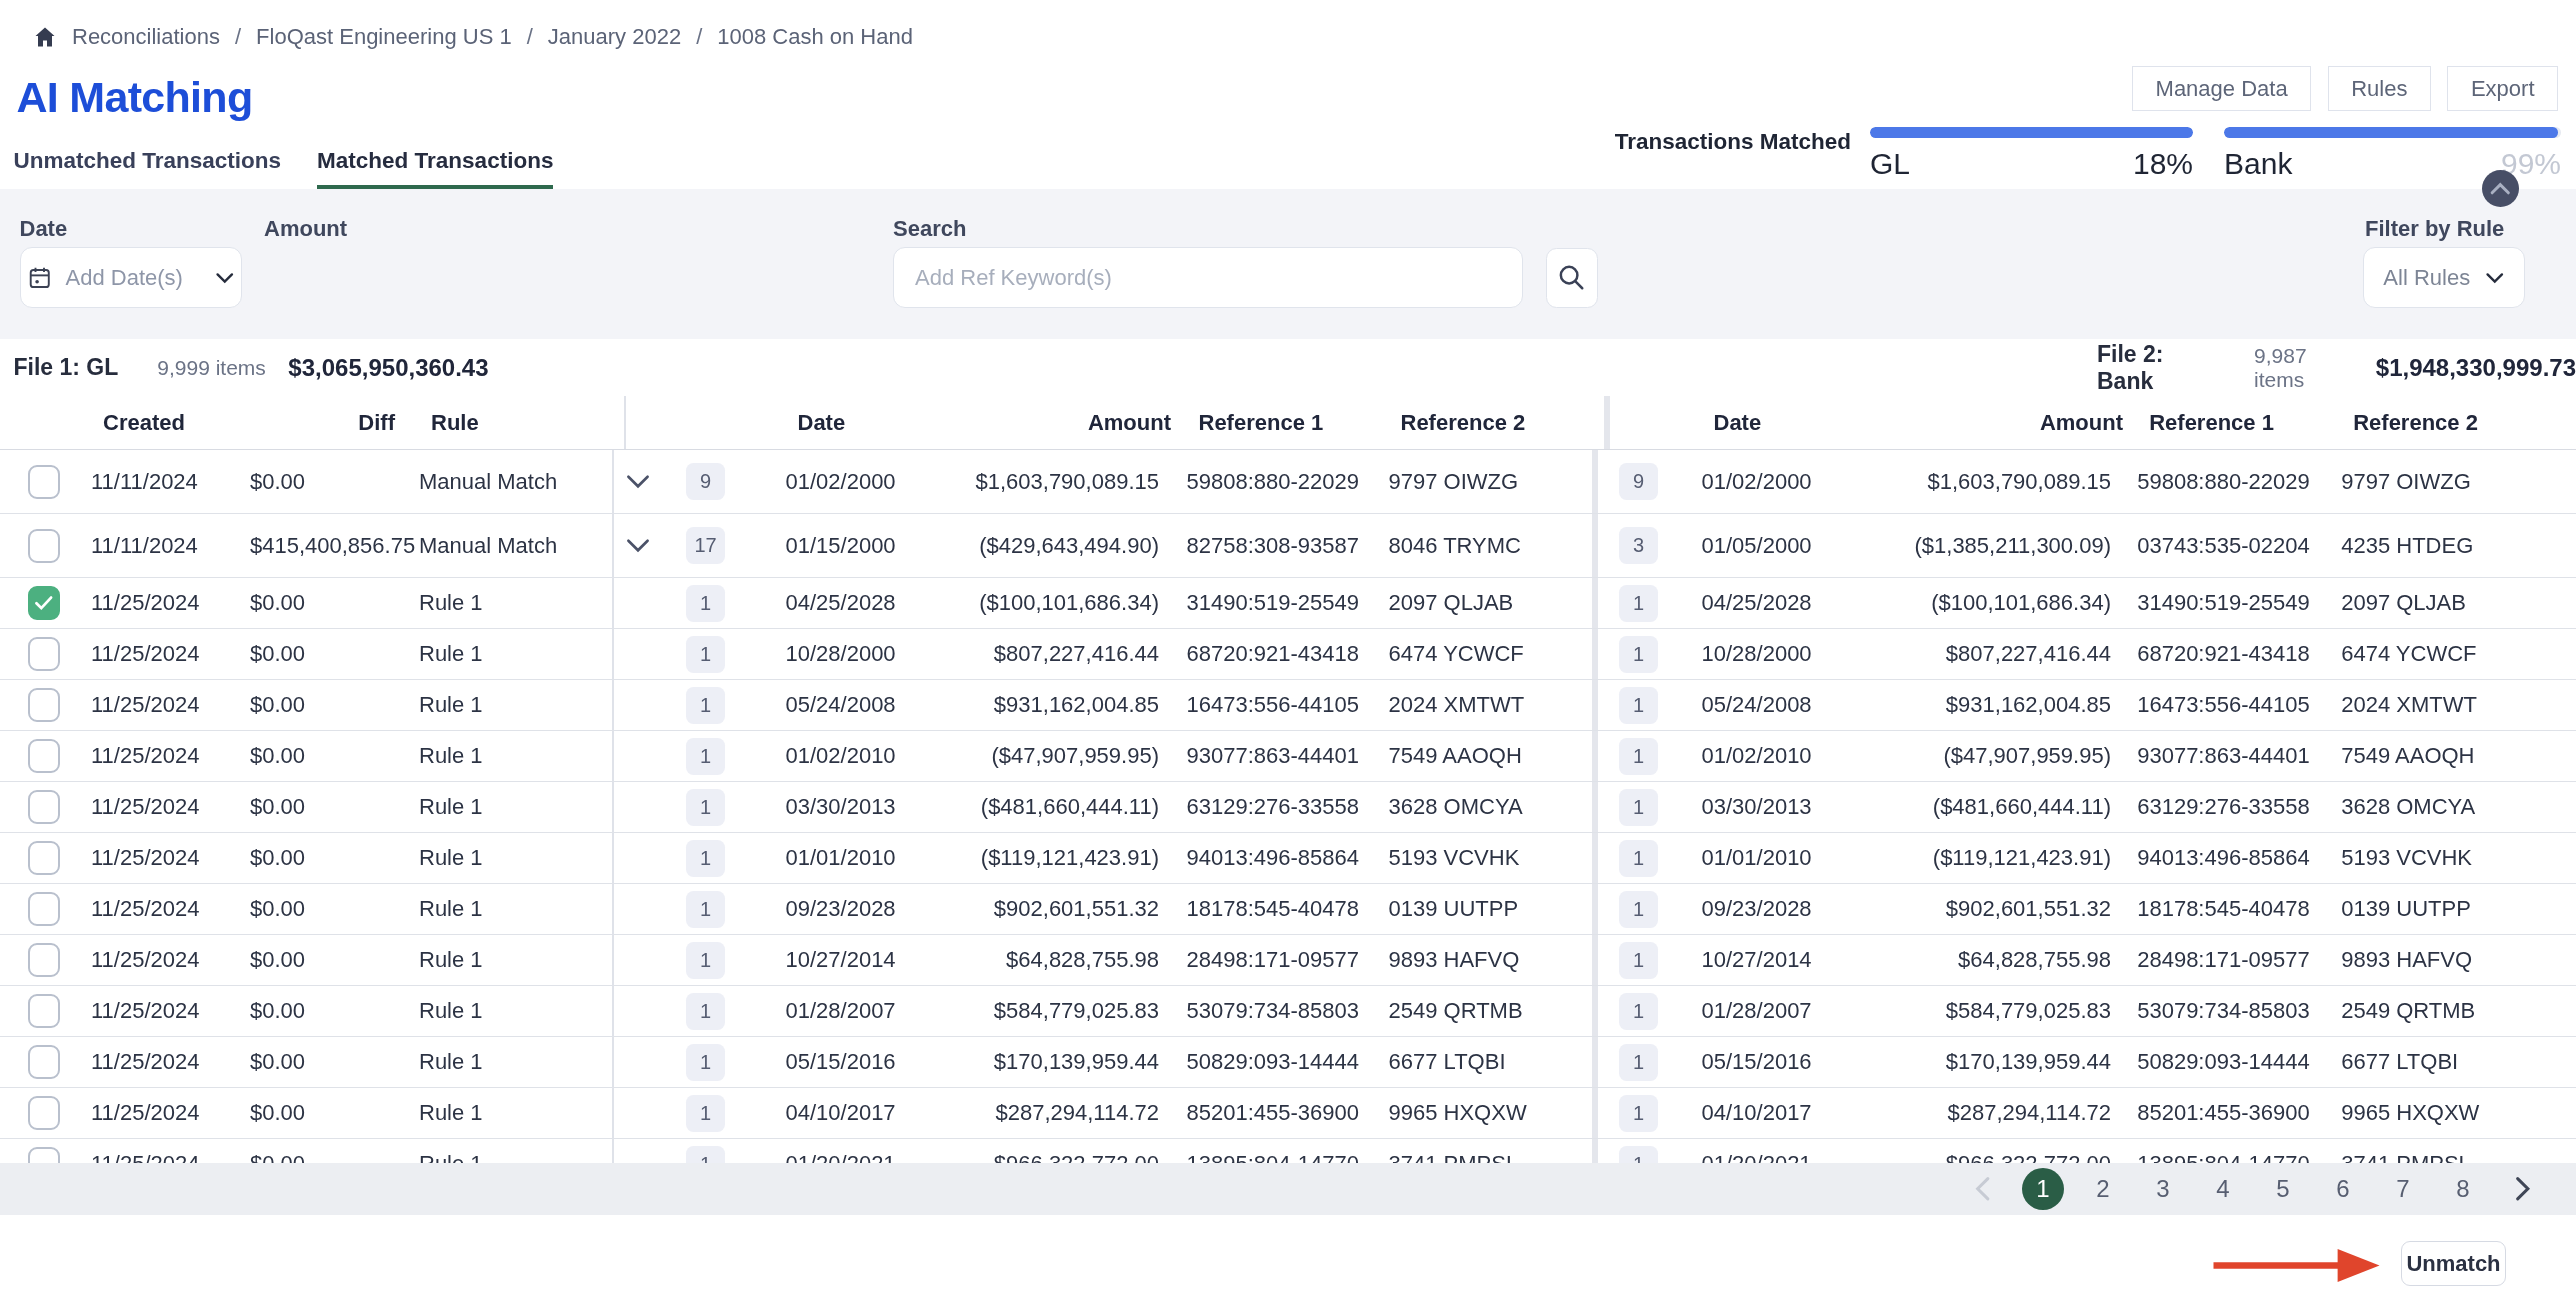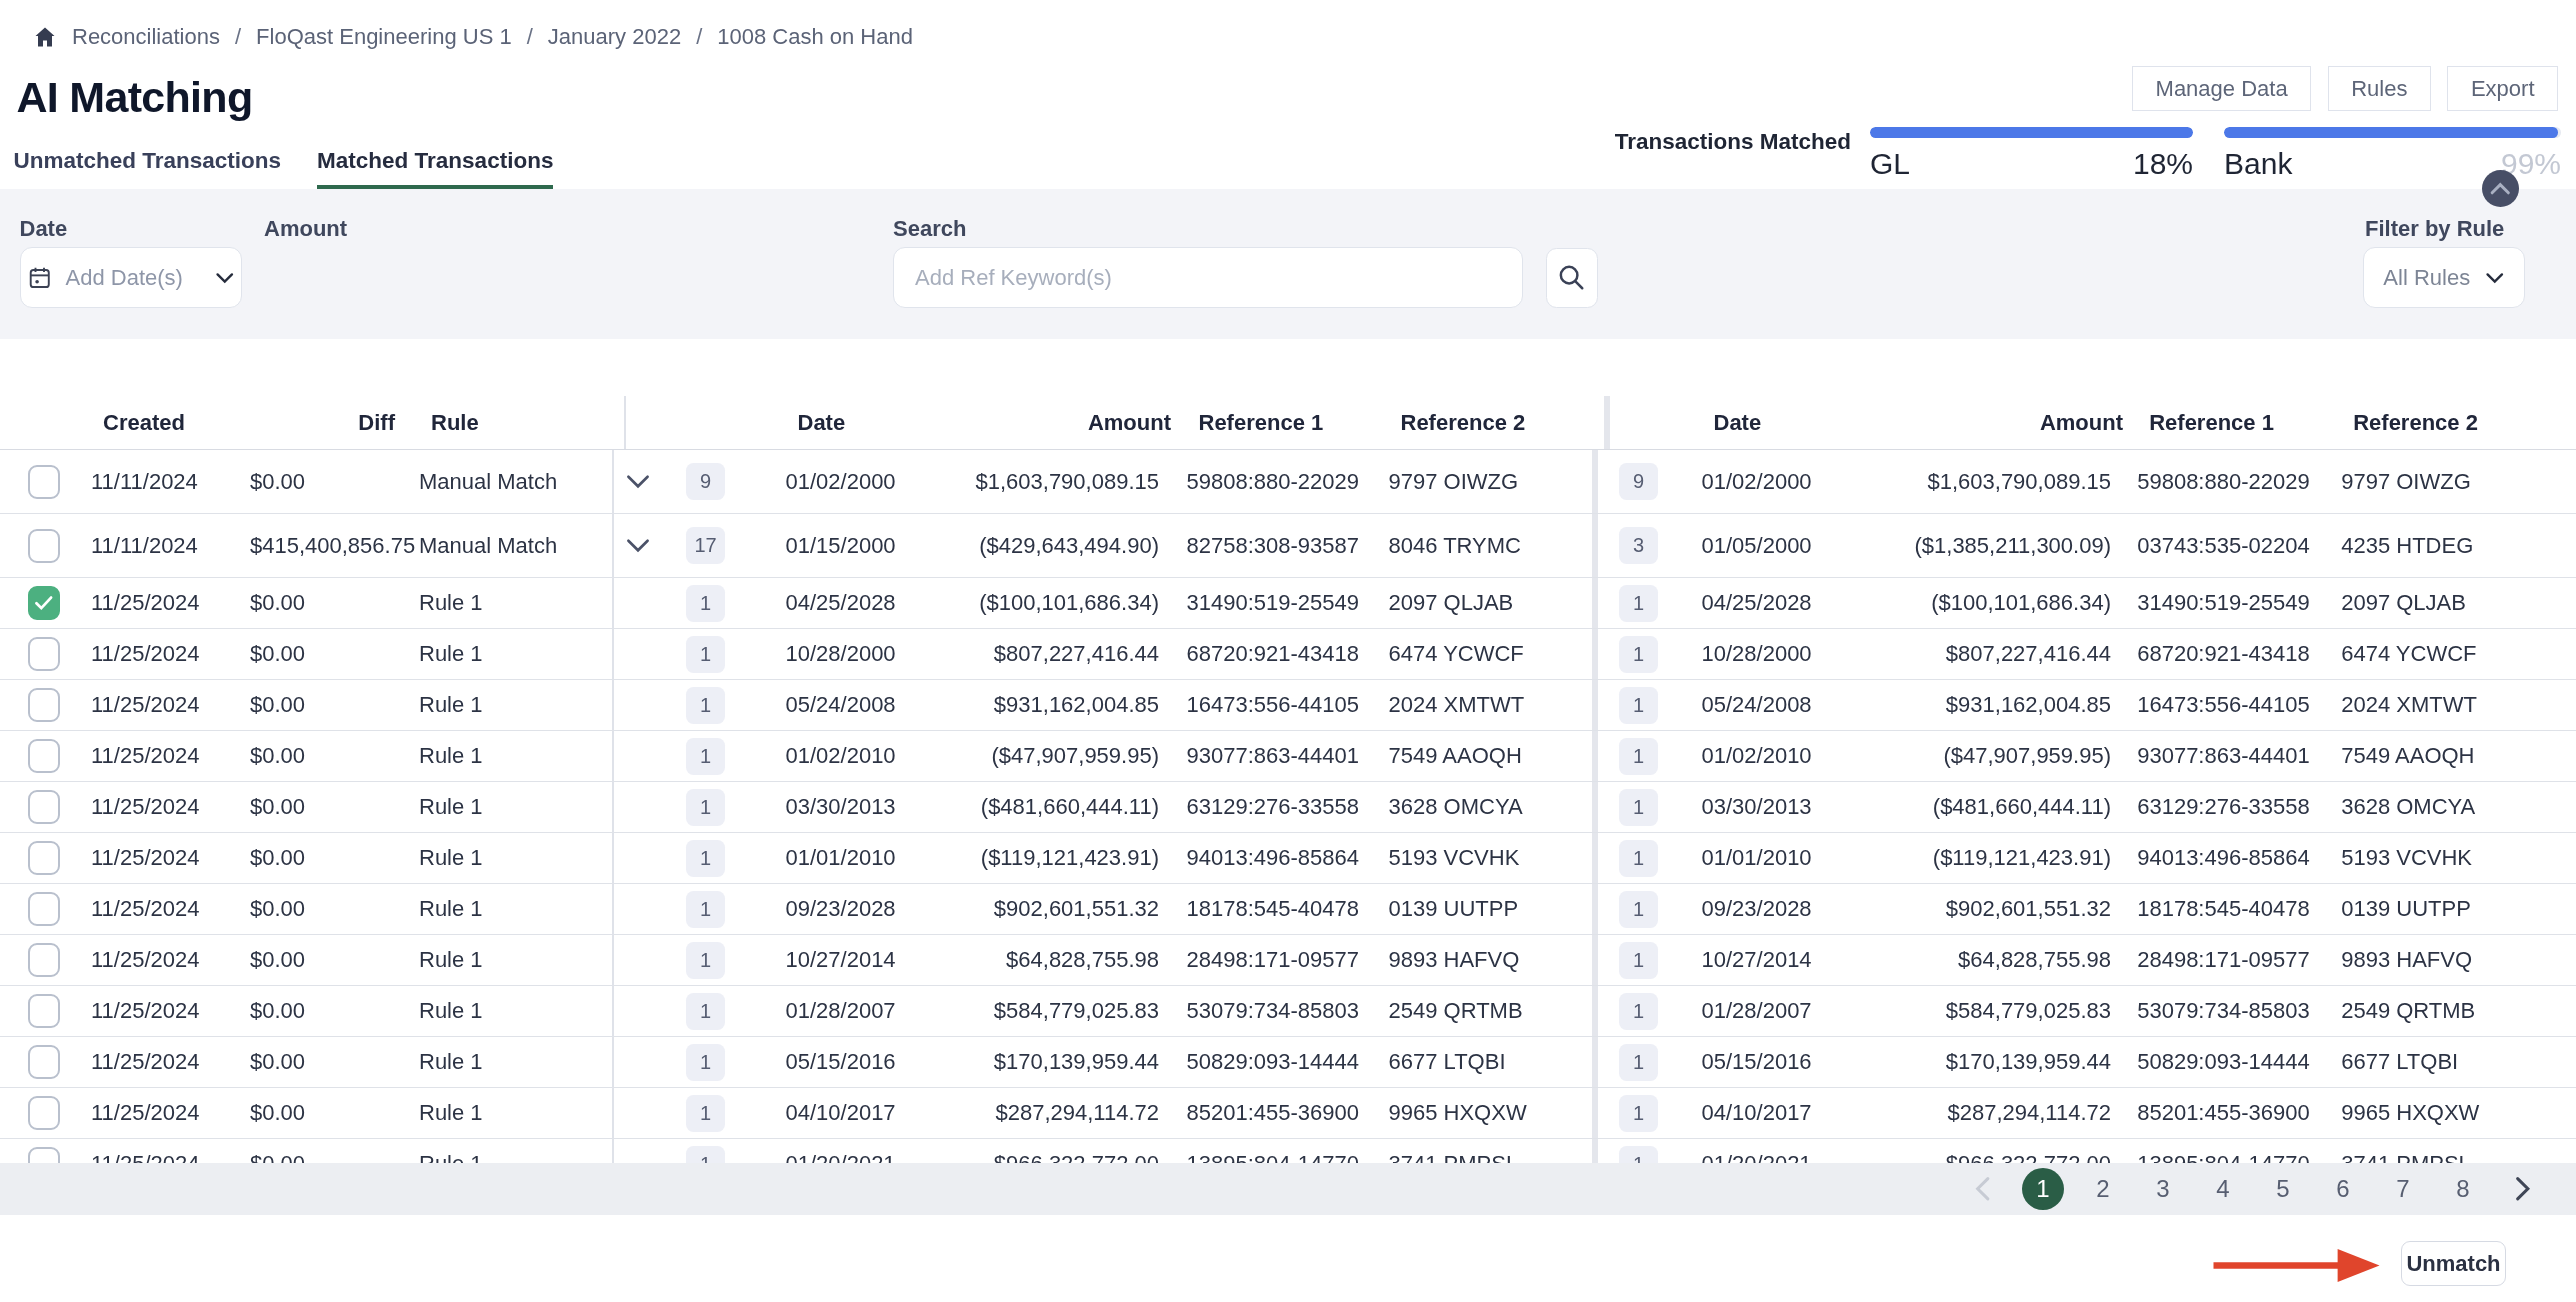--- a/index.html
+++ b/index.html
@@ -7,21 +7,21 @@
   body { font-family:"Liberation Sans", sans-serif; }
   .page { position:relative; width:2576px; height:1303px; background:#fff; overflow:hidden; color:#2c3344; }
 
   
   .breadcrumb { position:absolute; left:33px; top:24px; display:flex; align-items:center; gap:15px; font-size:22px; color:#5b6377; }
   .home-icon svg { width:24px; height:24px; display:block; }
   .bc-item { cursor:pointer; }
   .bc-sep { color:#6a7286; }
 
   
-  .page-title { position:absolute; left:16.5px; top:73px; font-size:43px; font-weight:bold; color:#0f172a; letter-spacing:-0.7px; }
+  .page-title { position:absolute; left:16.5px; top:73px; font-size:43px; font-weight:bold; color:#1d4ed8; letter-spacing:-0.7px; }
   .top-actions { position:absolute; right:18px; top:66px; display:flex; gap:16.5px; }
   .btn { height:45px; padding:0 22.5px; border:1.5px solid #dfe3ec; border-radius:0; background:#fff; font-size:22px; color:#5d6578; display:flex; align-items:center; font-family:inherit; }
 
   
   .tm-label { position:absolute; left:1611px; top:129px; width:240px; text-align:right; font-size:22.5px; font-weight:bold; color:#1f2534; }
   .pbar { position:absolute; top:127px; }
   .pbar.gl { left:1870px; width:323px; }
   .pbar.bank { left:2224px; width:337px; }
   .bar-track { height:10.5px; border-radius:5.2px; background:#e7eaf1; overflow:hidden; }
   .bar-fill { height:100%; background:#4c78e8; border-radius:5.2px; }
@@ -175,20 +175,32 @@
         </svg>
     </div>
     <div class="ctrl rule-btn">
       <span>All Rules</span>
       <svg width="19.5" height="12" viewBox="0 0 16 10">
           <path d="M2 2 L8 8 L14 2" stroke="#262c3c" stroke-width="2" fill="none" stroke-linecap="round"></path>
         </svg>
     </div>
   </div>
 
+  <div class="files-row">
+    <div class="fileblk f1">
+      <span class="f-name">File 1: GL</span>
+      <span class="f-items">9,999 items</span>
+      <span class="f-total">$3,065,950,360.43</span>
+    </div>
+    <div class="fileblk f2">
+      <span class="f-name">File 2: Bank</span>
+      <span class="f-items">9,987 items</span>
+      <span class="f-total">$1,948,330,999.73</span>
+    </div>
+  </div>
 
   <div class="thead">
     <div class="cell"></div>
     <div class="cell">Created</div>
     <div class="cell c-diff hd">Diff</div>
     <div class="cell">Rule</div>
     <div class="c-vdiv"></div>
     <div class="cell"></div>
     <div class="cell"></div>
     <div class="cell c-date">Date</div>

